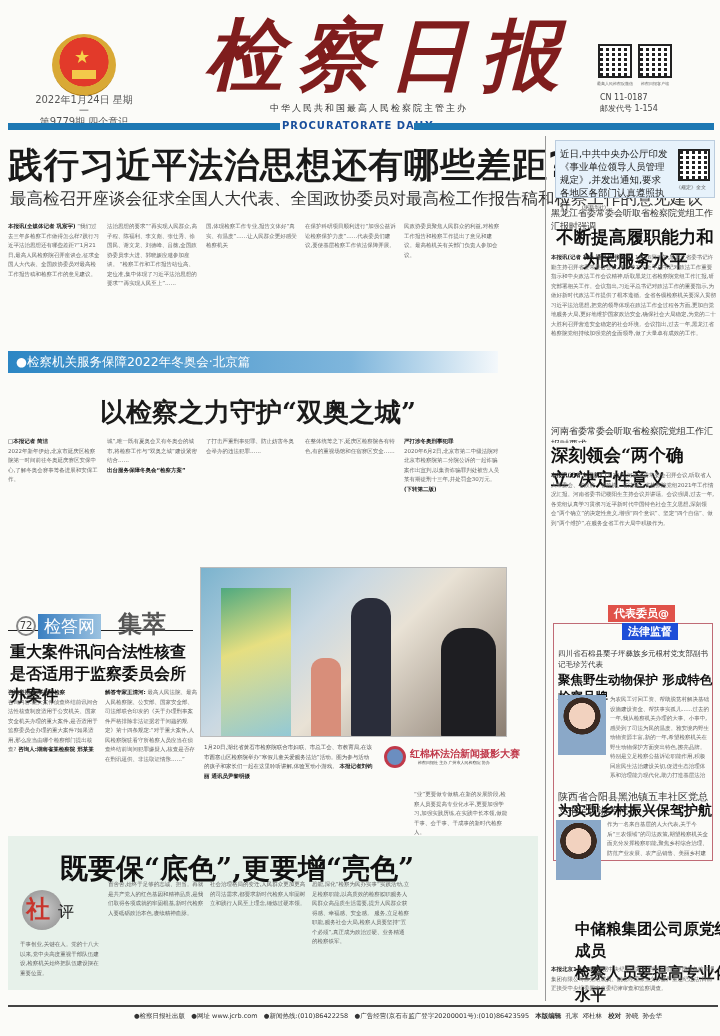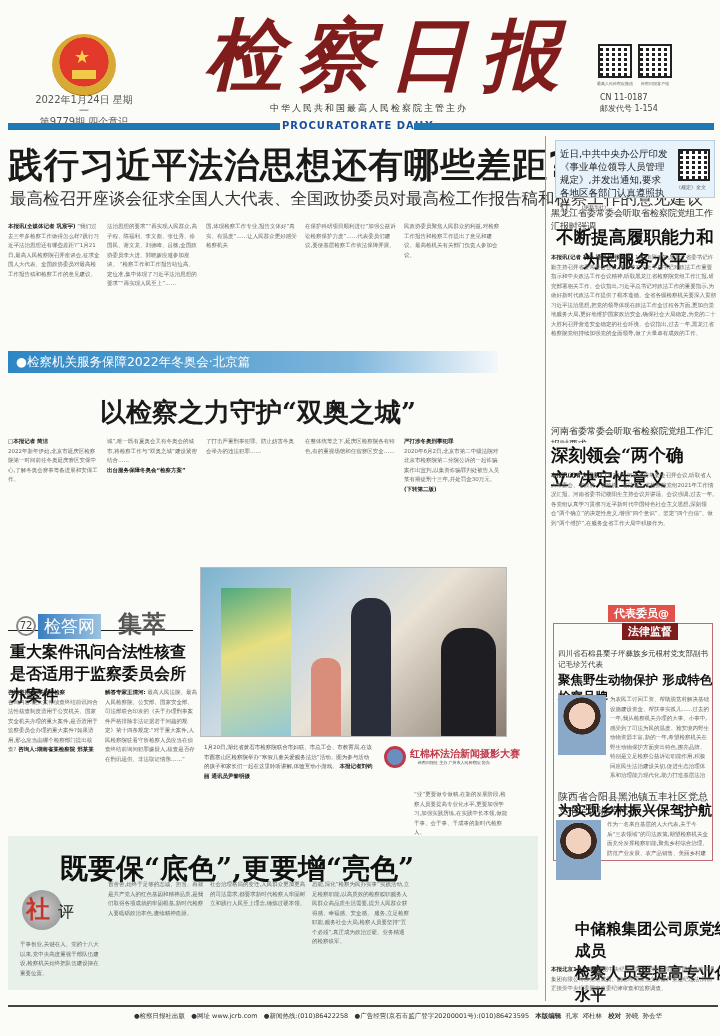--- a/index.html
+++ b/index.html
@@ -47,21 +47,21 @@
 
   .jcw-line { top: 630px; height: 1px; background: #222; }
   .jcw { left: 38px; top: 614px; font-size: 17px; color: #fff; font-family: "DejaVu Sans", sans-serif; padding: 1px 6px; background: linear-gradient(90deg,#3a7fc1,#9bc2e0); }
   .jcw-num { left: 16px; top: 616px; width: 20px; height: 20px; border: 2px solid #888; border-radius: 50%; font-size: 10px; text-align: center; line-height: 16px; color: #444; font-family: "DejaVu Sans", sans-serif; }
   .jcw-big { left: 118px; top: 608px; font-size: 24px; font-weight: bold; color: #555; font-family: "DejaVu Serif", serif; }
   .h3 { font-size: 16px; font-weight: bold; color: #111; font-family: "DejaVu Serif", serif; line-height: 22px; }
 
   .box { left: 553px; top: 623px; width: 160px; height: 238px; border: 1.5px solid #c06b76; }
   .rep-badge { left: 600px; top: 605px; width: 80px; height: 38px; }
   .rep1 { position:absolute; left: 0; top: 0; background: #e0524a; color: #fff; font-size: 11px; padding: 1px 6px; font-family: "DejaVu Sans", sans-serif; font-weight: bold; margin-left: 8px; }
-  .rep2 { position:absolute; left: 22px; top: 18px; background: #7f1d1d; color: #fff; font-size: 11px; padding: 1px 6px; font-family: "DejaVu Sans", sans-serif; font-weight: bold; }
+  .rep2 { position:absolute; left: 22px; top: 18px; background: #1d4ed8; color: #fff; font-size: 11px; padding: 1px 6px; font-family: "DejaVu Sans", sans-serif; font-weight: bold; }
   .portrait { width: 48px; height: 60px; background: radial-gradient(circle at 50% 35%, #f2d2bf 0 28%, #3a2a22 29% 40%, #8aa8c8 41%); }
 
   .ed-band { left: 8px; top: 836px; width: 530px; height: 154px; background: #e7f1ea; }
   .editorial { left: 60px; top: 850px; font-size: 28px; font-weight: bold; color: #111; font-family: "DejaVu Serif", serif; }
   .sheping-c { left: 22px; top: 890px; width: 40px; height: 40px; border-radius: 50%; background: radial-gradient(circle,#cfcfcf,#8b8b8b); }
   .sheping { left: 26px; top: 893px; font-size: 24px; font-weight: bold; color: #c8342c; font-family: "DejaVu Serif", serif; }
   .sheping2 { left: 58px; top: 902px; font-size: 16px; color: #222; font-family: "DejaVu Serif", serif; }
 
   .footer-line { left: 8px; top: 1005px; width: 710px; height: 2px; background: #444; }
   .footer { left: 8px; top: 1012px; width: 710px; font-size: 6.5px; color: #333; font-family: "DejaVu Sans", sans-serif; white-space: nowrap; text-align: center; }

